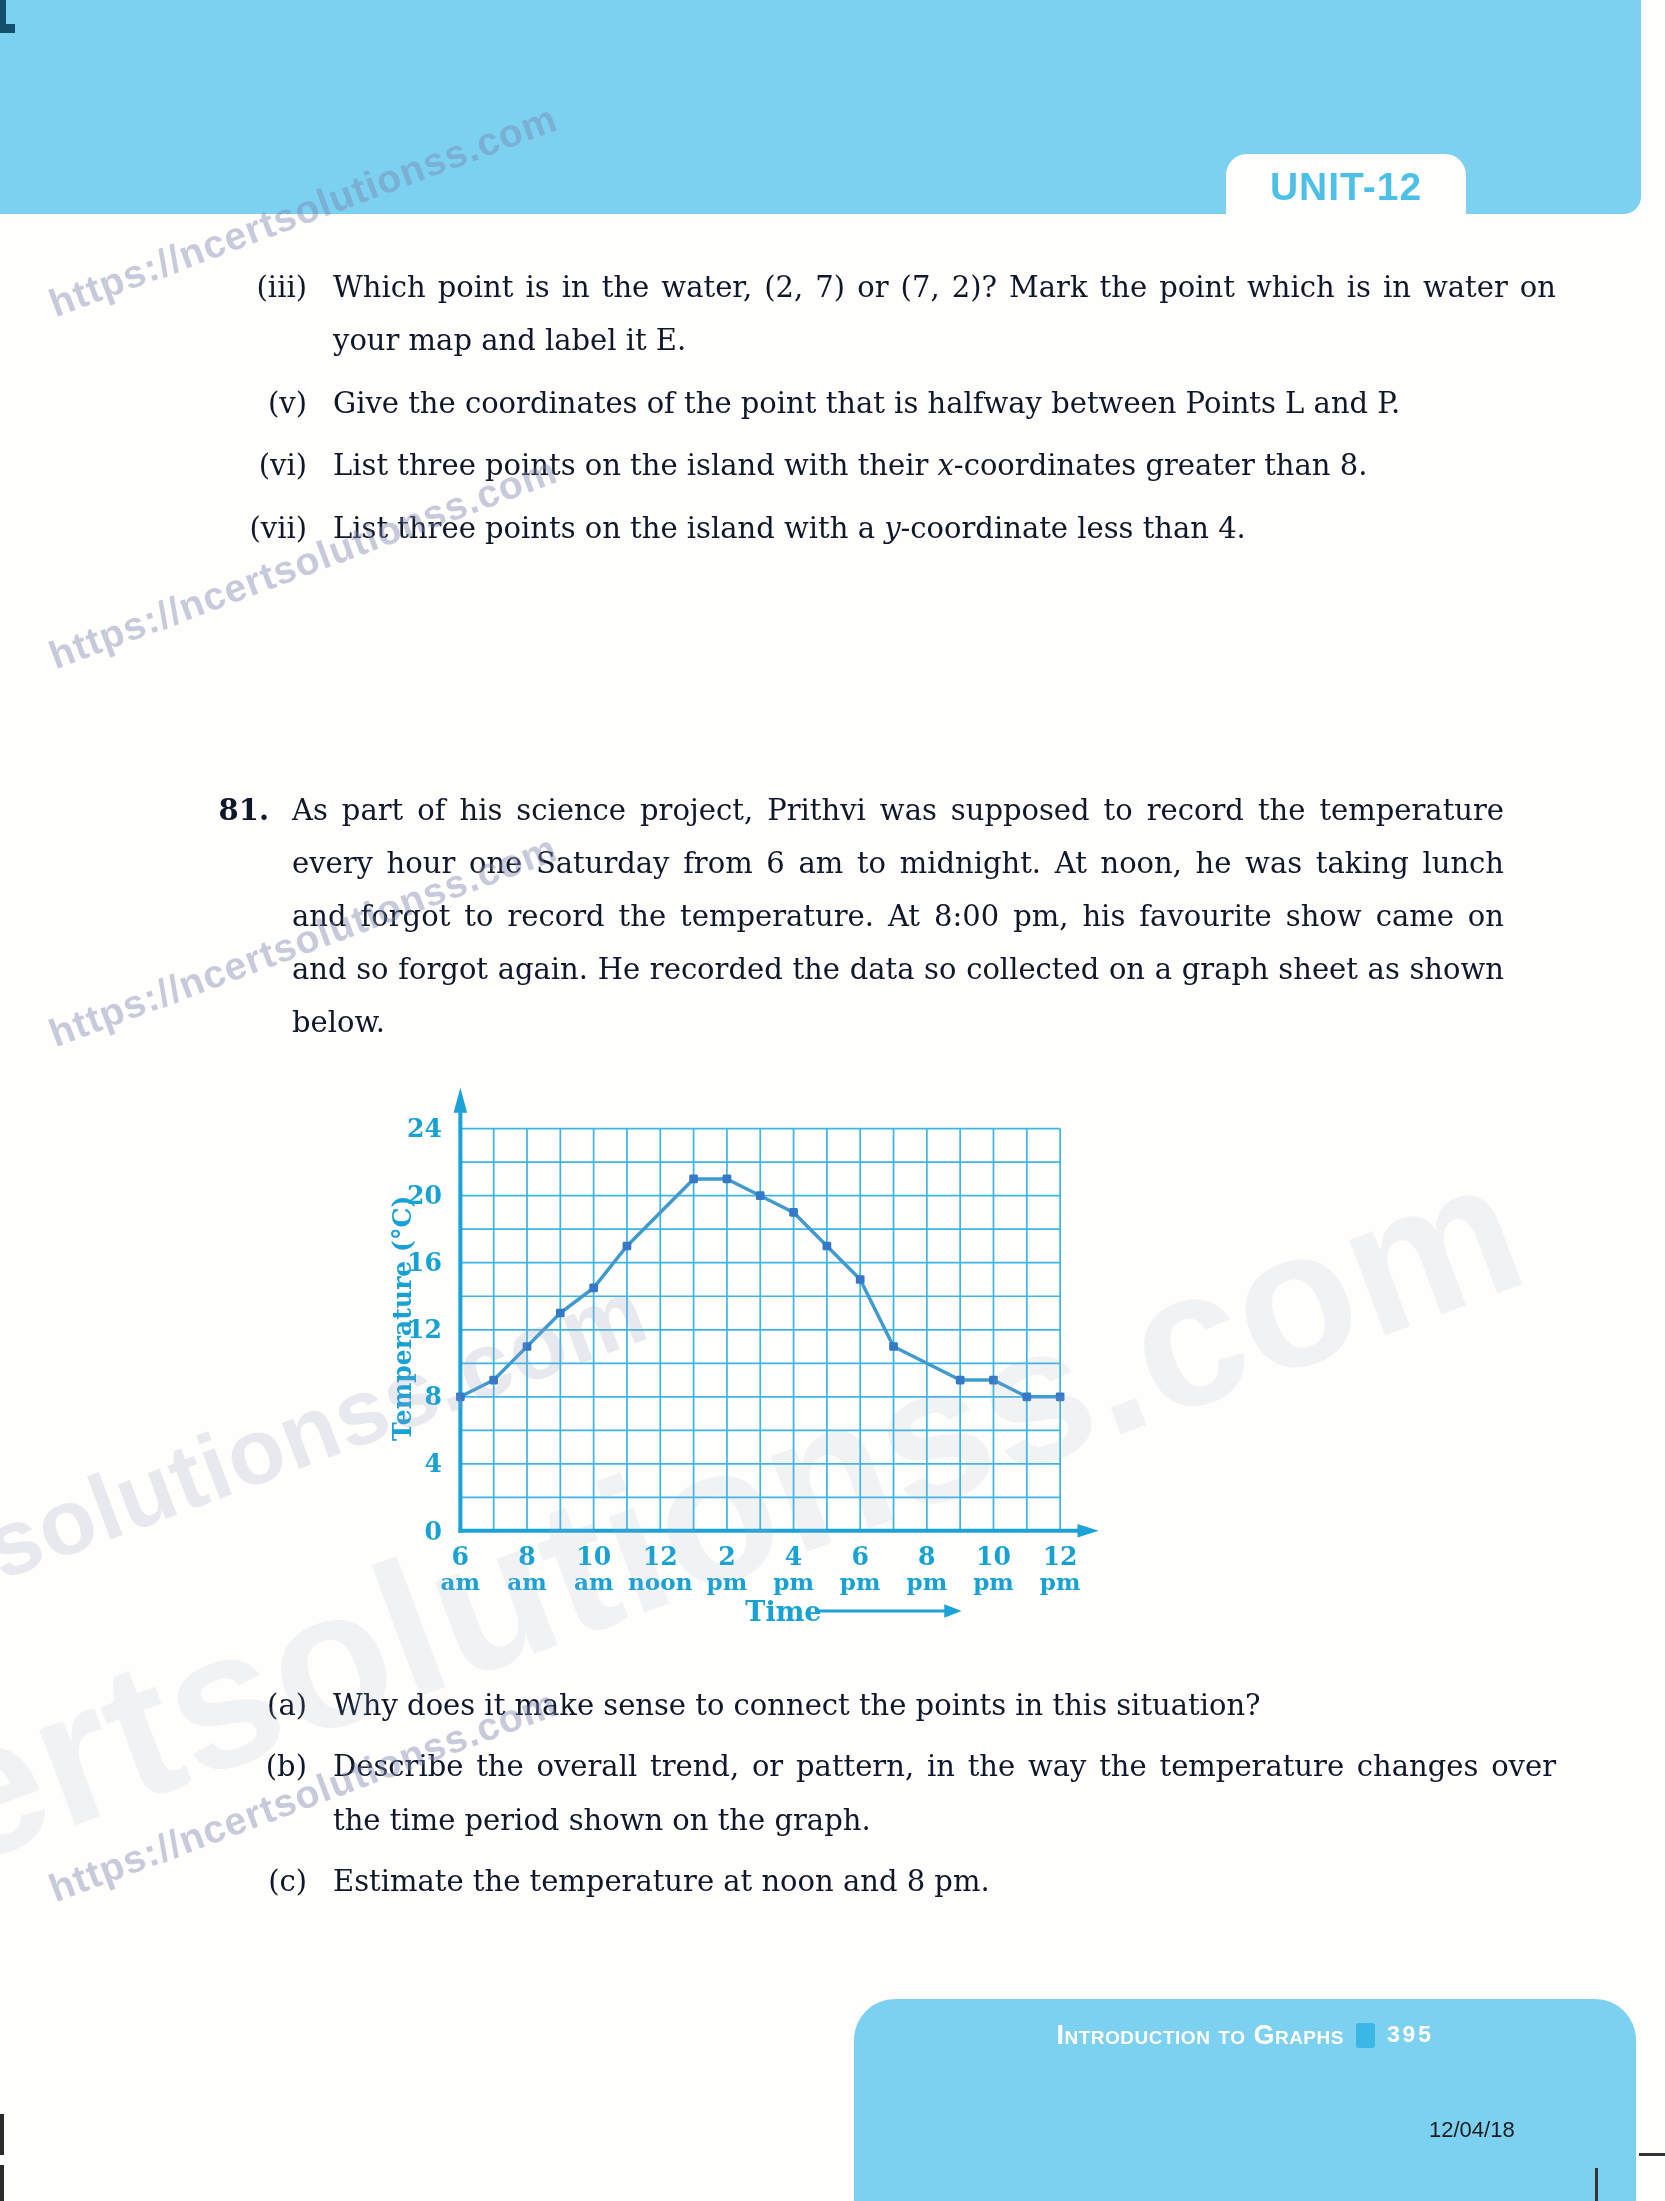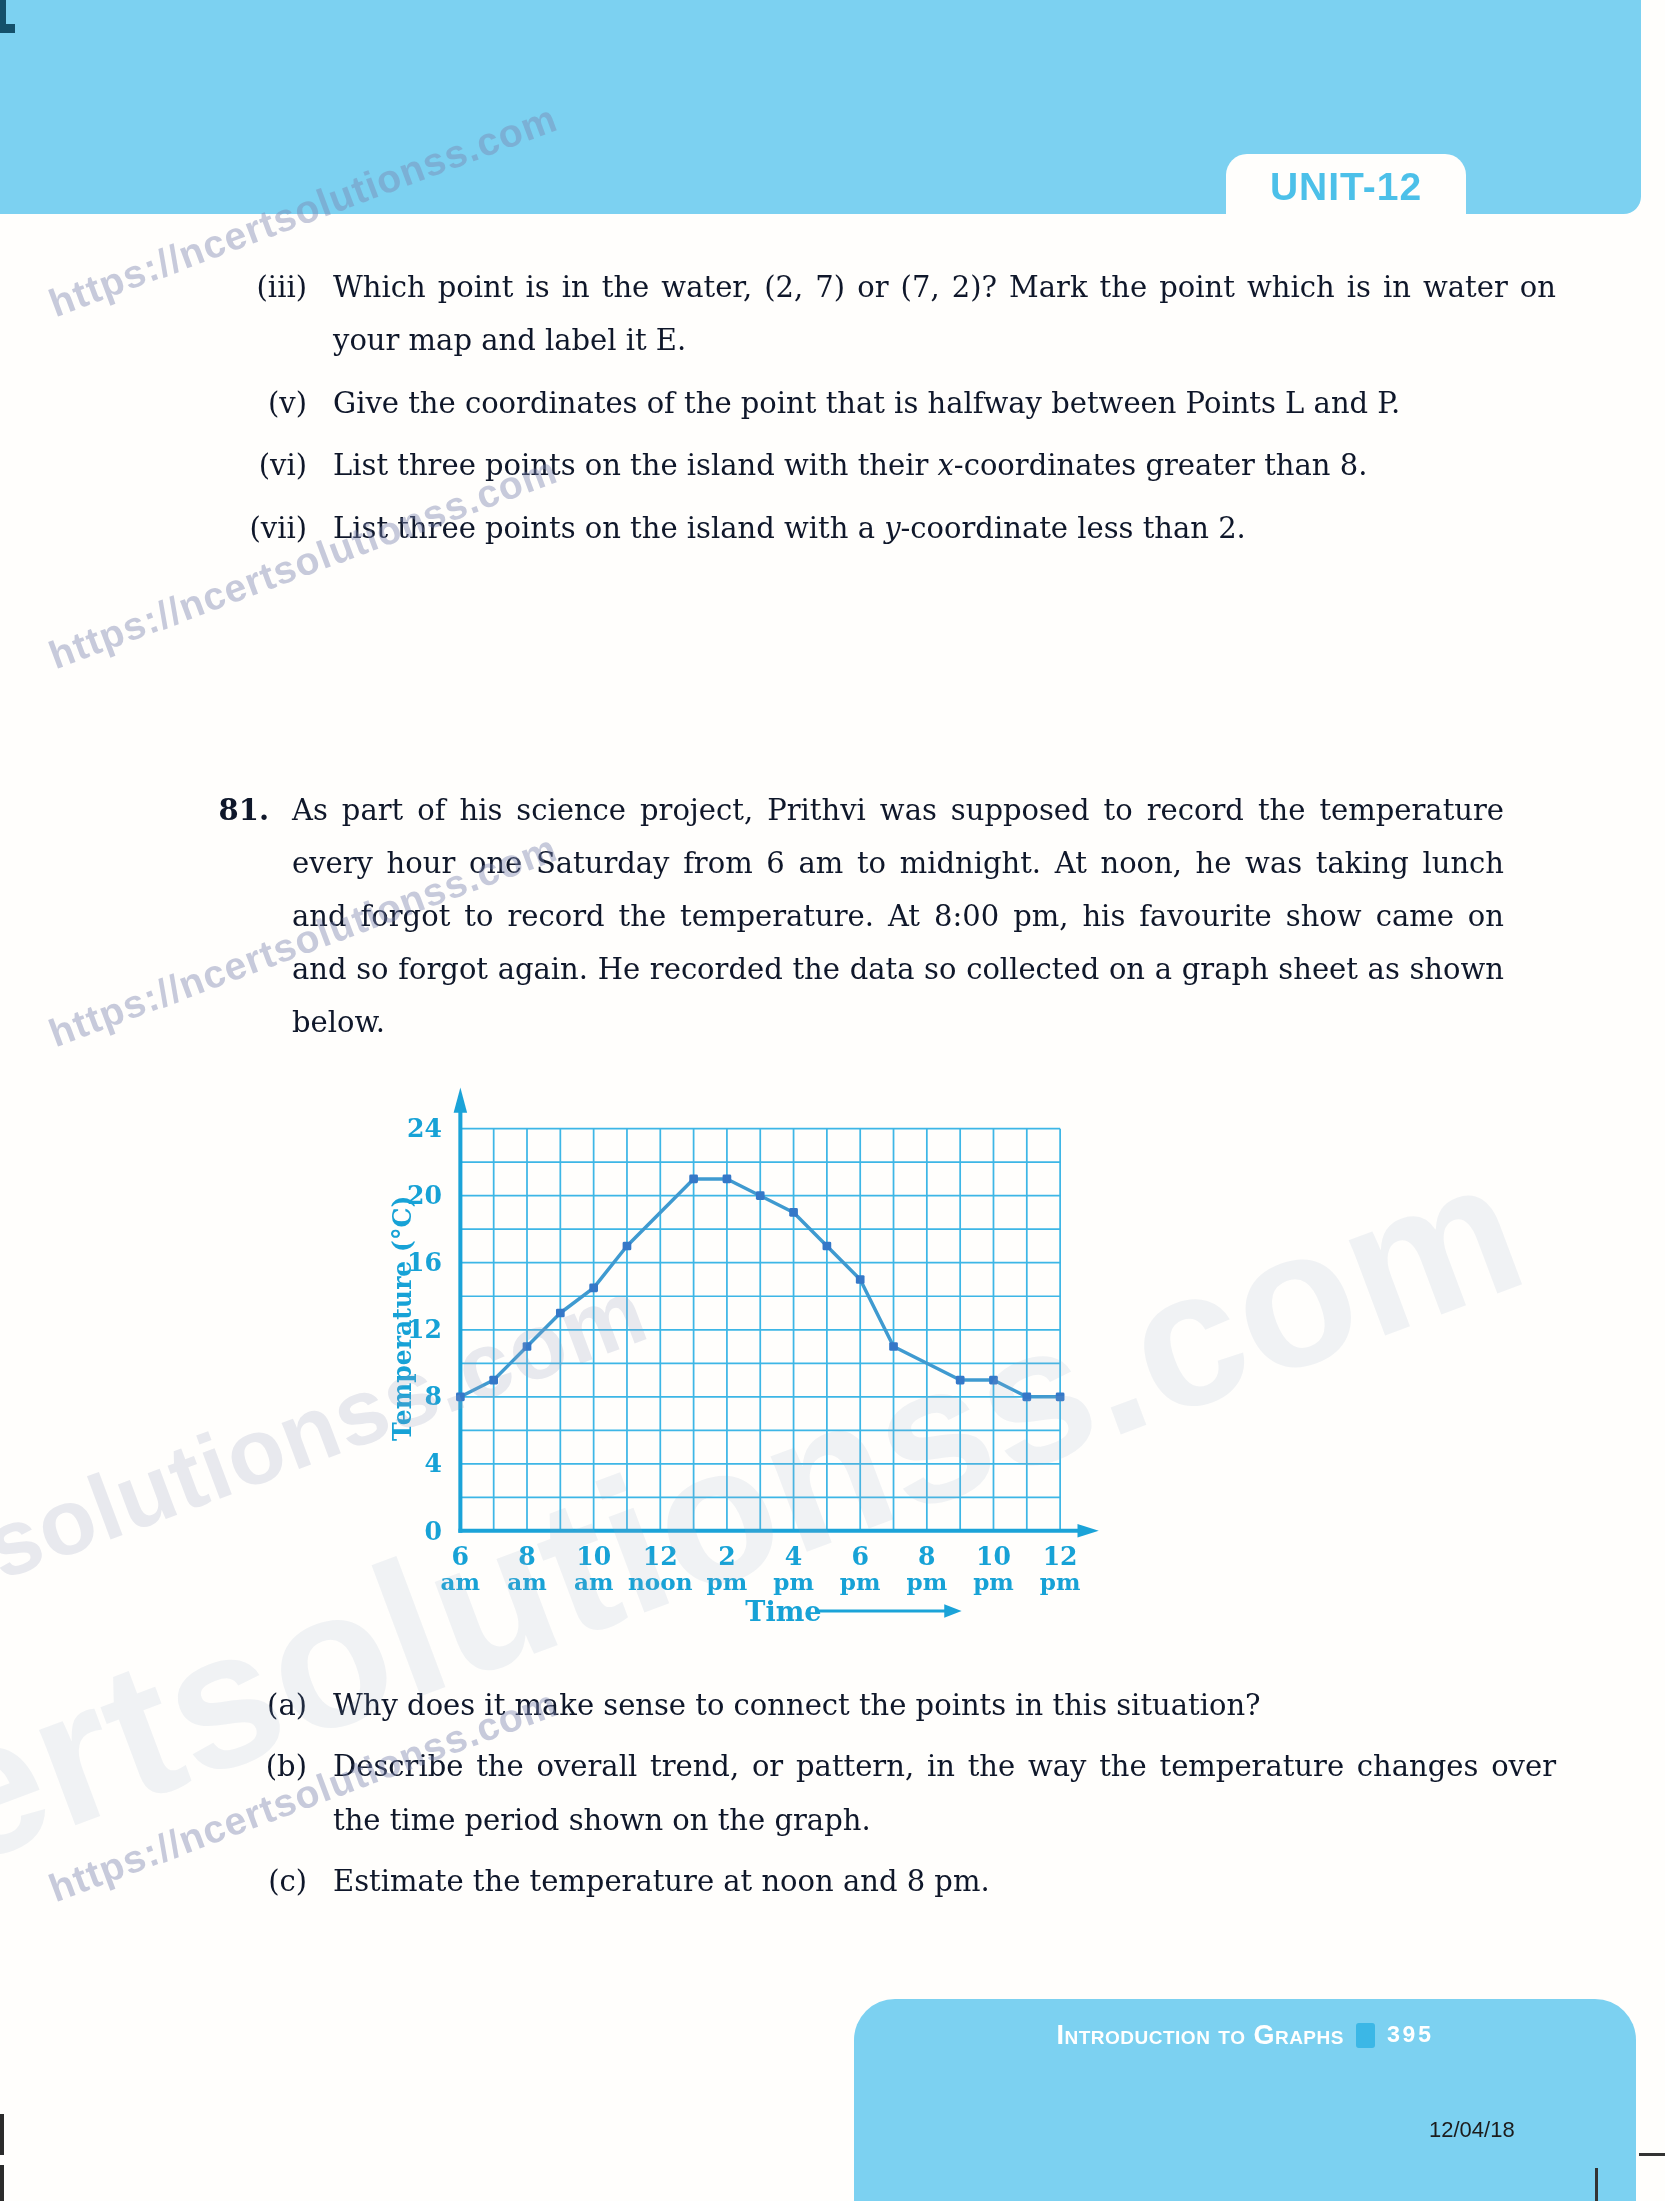--- a/index.html
+++ b/index.html
@@ -110,21 +110,21 @@
       <div class="q-row">
         <div class="q-label">(v)</div>
         <div class="q-text"><span>Give the coordinates of the point that is halfway between Points L and P.</span></div>
       </div>
       <div class="q-row">
         <div class="q-label">(vi)</div>
         <div class="q-text"><span>List three points on the island with their </span><i>x</i><span>-coordinates greater than 8.</span></div>
       </div>
       <div class="q-row">
         <div class="q-label">(vii)</div>
-        <div class="q-text"><span>List three points on the island with a </span><i>y</i><span>-coordinate less than 2.</span></div>
+        <div class="q-text"><span>List three points on the island with a </span><i>y</i><span>-coordinate less than 4.</span></div>
       </div>
     </div>
   <div class="q-block" id="q-81">
       <div class="q-row">
         <div class="q-label">81.</div>
         <div class="q-text"><span>As part of his science project, Prithvi was supposed to record the temperature every hour one Saturday from 6 am to midnight. At noon, he was taking lunch and forgot to record the temperature. At 8:00 pm, his favourite show came on and so forgot again. He recorded the data so collected on a graph sheet as shown below.</span></div>
       </div>
     </div>
 
   <div id="graph"><svg viewBox="0 0 760 590" width="734" height="570">

